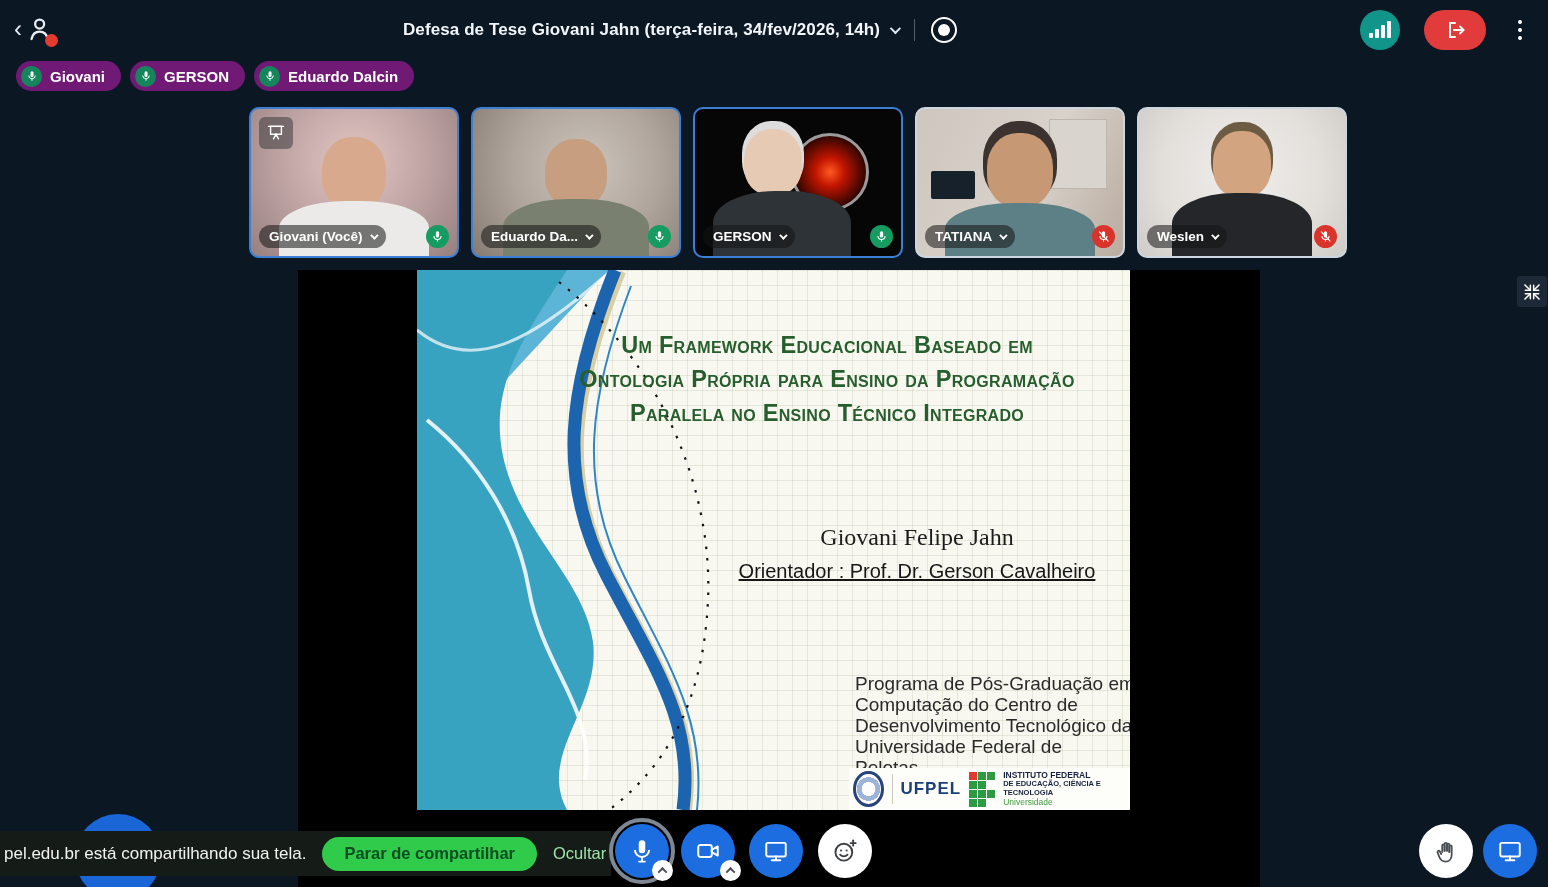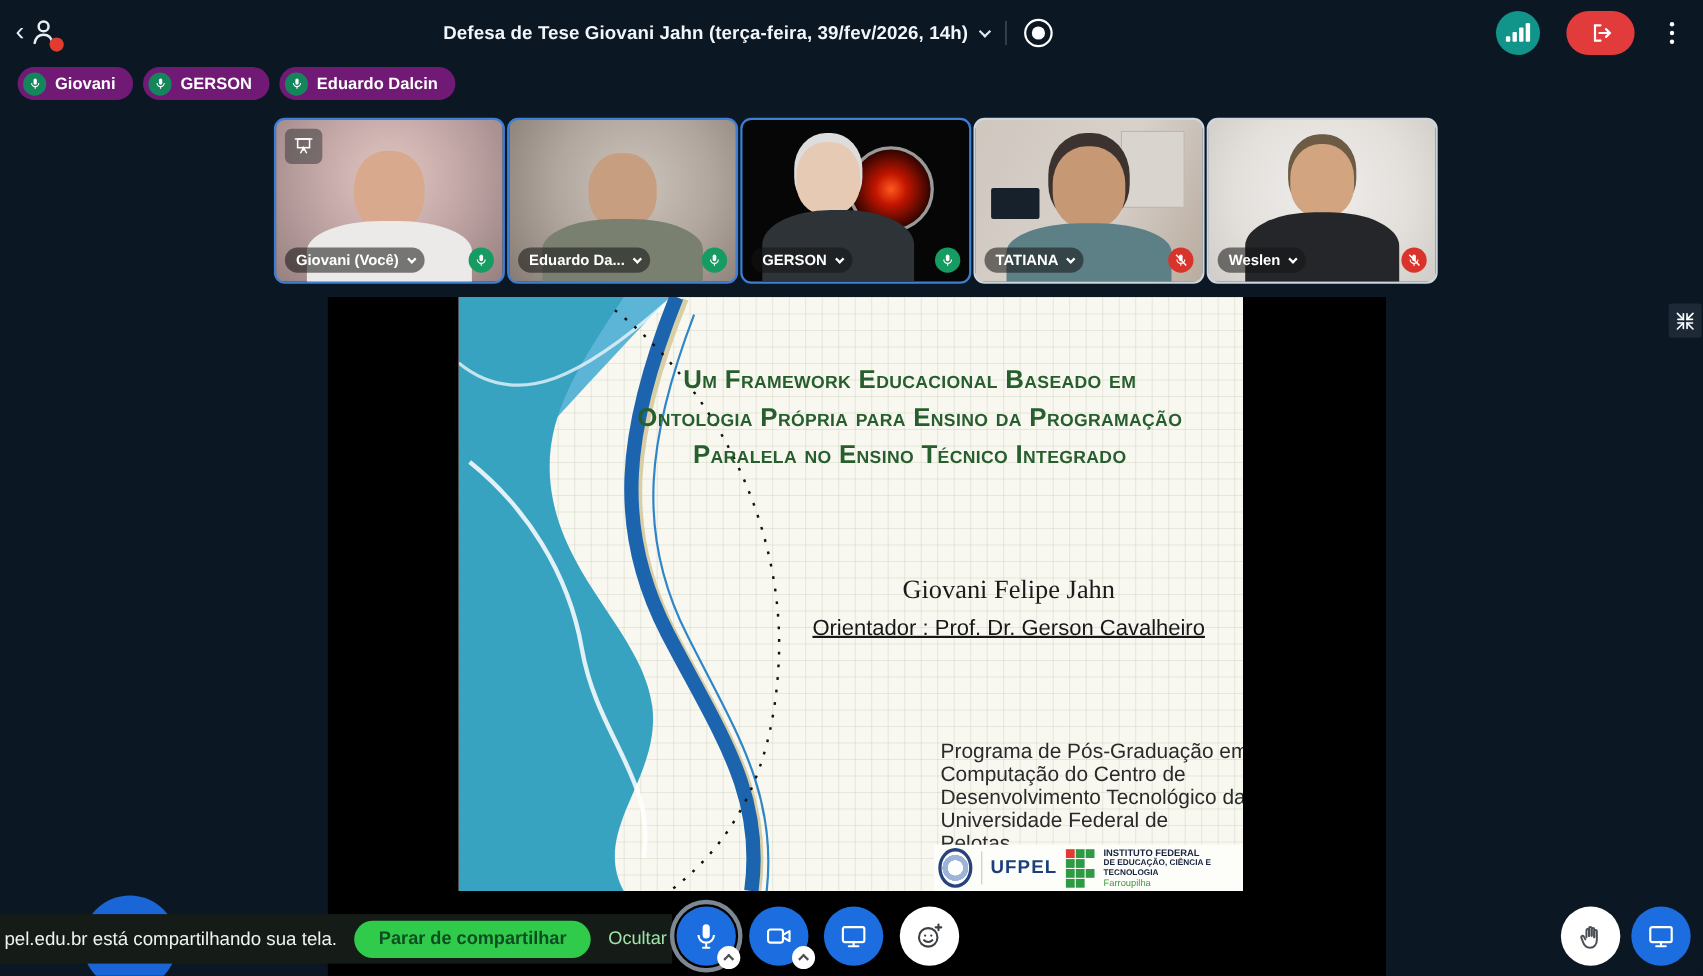--- a/index.html
+++ b/index.html
@@ -25,21 +25,21 @@
   .kebab { display:flex; flex-direction:column; gap:4px; padding:4px 8px; }
   .kebab i { width:4px; height:4px; background:#fff; border-radius:50%; }
 
   
   .chips { position:absolute; left:16px; top:61px; display:flex; gap:9px; }
   .chip { height:30px; border-radius:15px; background:#701a75; display:flex; align-items:center; gap:8px; padding:0 16px 0 5px; }
   .chip-mic { width:21px; height:21px; border-radius:50%; background:#15855c; display:flex; align-items:center; justify-content:center; }
   .chip-label { color:#fff; font-size:15px; font-weight:700; }
 
   
-  .tiles { position:absolute; left:249px; top:107px; display:flex; gap:2px; }
+  .tiles { position:absolute; left:249px; top:107px; display:flex; gap:12px; }
   .tile { position:relative; width:210px; height:151px; border-radius:10px; overflow:hidden; border:2px solid #cdd6de; background:#333; }
   .tile.hl { border-color:#3e7fd6; }
   .ph-head { position:absolute; left:50%; transform:translateX(-50%); border-radius:46% 46% 42% 42%; }
   .ph-body { position:absolute; left:50%; transform:translateX(-50%); border-radius:45% 45% 0 0; }
   .name-pill { position:absolute; left:8px; bottom:8px; background:rgba(20,20,20,.55); border-radius:14px; padding:4px 10px; display:flex; align-items:center; gap:7px; max-width:160px; }
   .name-pill span.nm { color:#fff; font-size:13.5px; font-weight:600; white-space:nowrap; }
   .name-pill .cdown { width:6px; height:6px; border-color:#fff; }
   .tile-mic { position:absolute; right:8px; bottom:8px; width:23px; height:23px; border-radius:50%; display:flex; align-items:center; justify-content:center; }
   .tile-mic.on { background:#169b62; }
   .tile-mic.off { background:#d9342b; }
@@ -119,21 +119,21 @@
     <span class="person-wrap">
       <svg width="30" height="30" viewBox="0 0 24 24" fill="none" stroke="#e8eef5" stroke-width="1.8" stroke-linecap="round">
         <circle cx="12.5" cy="8" r="3.6"></circle>
           <path d="M6 20c.8-4 3.4-6 6.5-6s5.7 2 6.5 6"></path>
       </svg>
       <span class="red-dot"></span>
     </span>
   </div>
 
   <div class="hdr-title-row">
-    <span class="hdr-title">Defesa de Tese Giovani Jahn (terça-feira, 39/fev/2026, 14h)</span>
+    <span class="hdr-title">Defesa de Tese Giovani Jahn (terça-feira, 34/fev/2026, 14h)</span>
     <span class="cdown"></span>
     <span class="hdr-divider"></span>
     <span class="record-btn">
         <span class="dot"></span>
       </span>
   </div>
 
   <div class="hdr-right">
     <span class="signal-btn">
       <i style="height:5px"></i>
@@ -329,21 +329,21 @@
         <i></i>
           <i></i>
           <i></i>
         <i></i>
           <i></i>
           <i class="empty"></i>
       </span>
       <span class="if-text">
         <span class="if-l1">INSTITUTO FEDERAL</span>
         <span class="if-l2">DE EDUCAÇÃO, CIÊNCIA E TECNOLOGIA</span>
-        <span class="if-l3">Farroupilha</span>
+        <span class="if-l3">Universidade</span>
       </span>
     </div>
   </div>
 </div>
 
 <div class="collapse-btn">
   <svg width="20" height="20" viewBox="0 0 24 24" fill="none" stroke="#fff" stroke-width="1.8" stroke-linecap="round">
     <path d="M10 4v6H4"></path>
       <path d="M10 10 3.5 3.5"></path>
     <path d="M14 4v6h6"></path>

